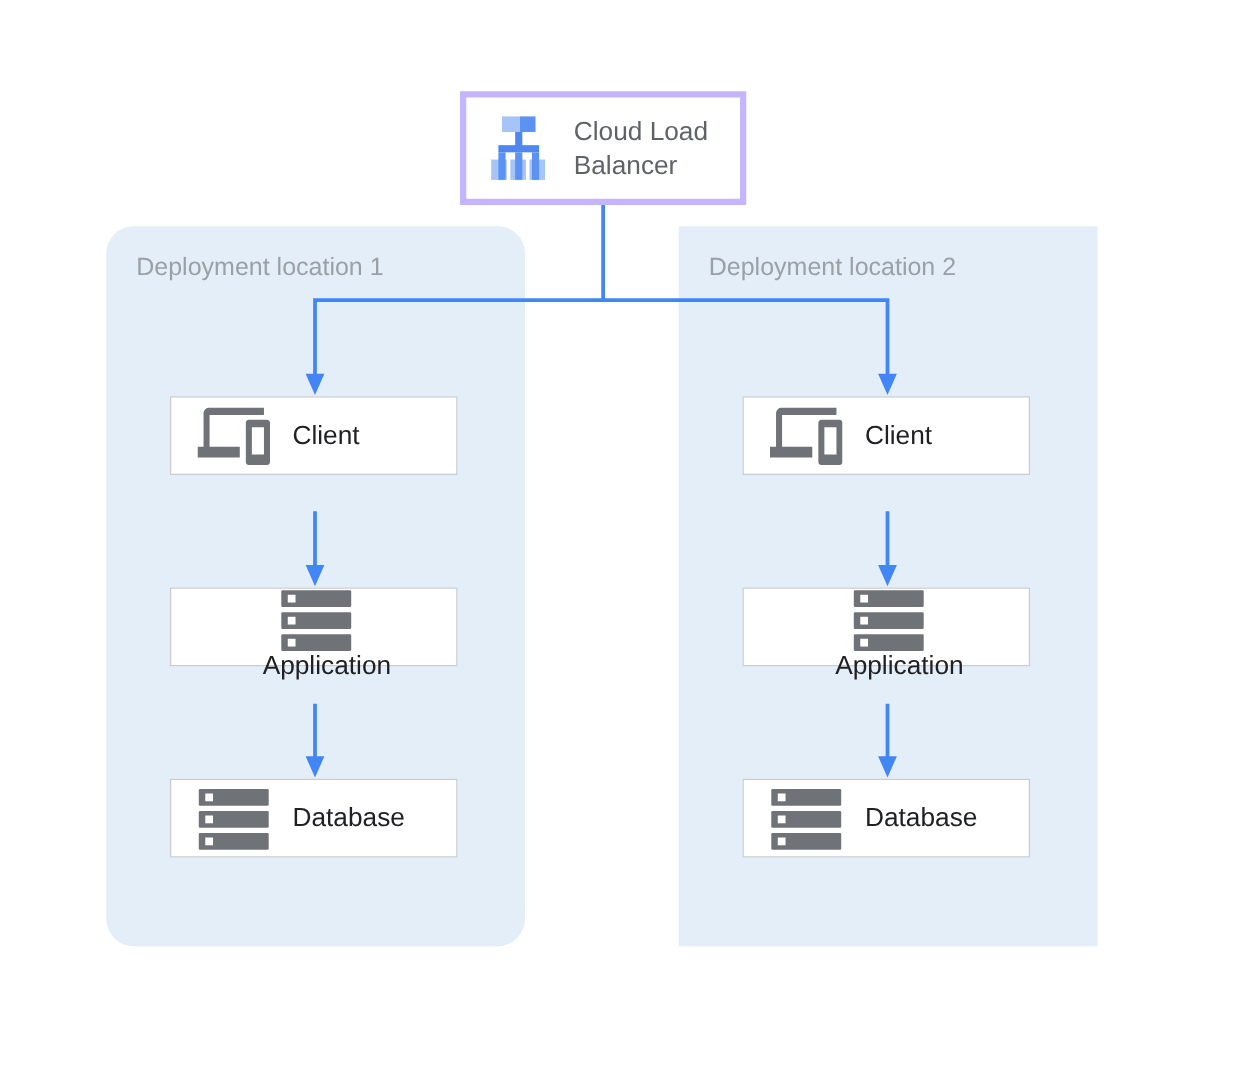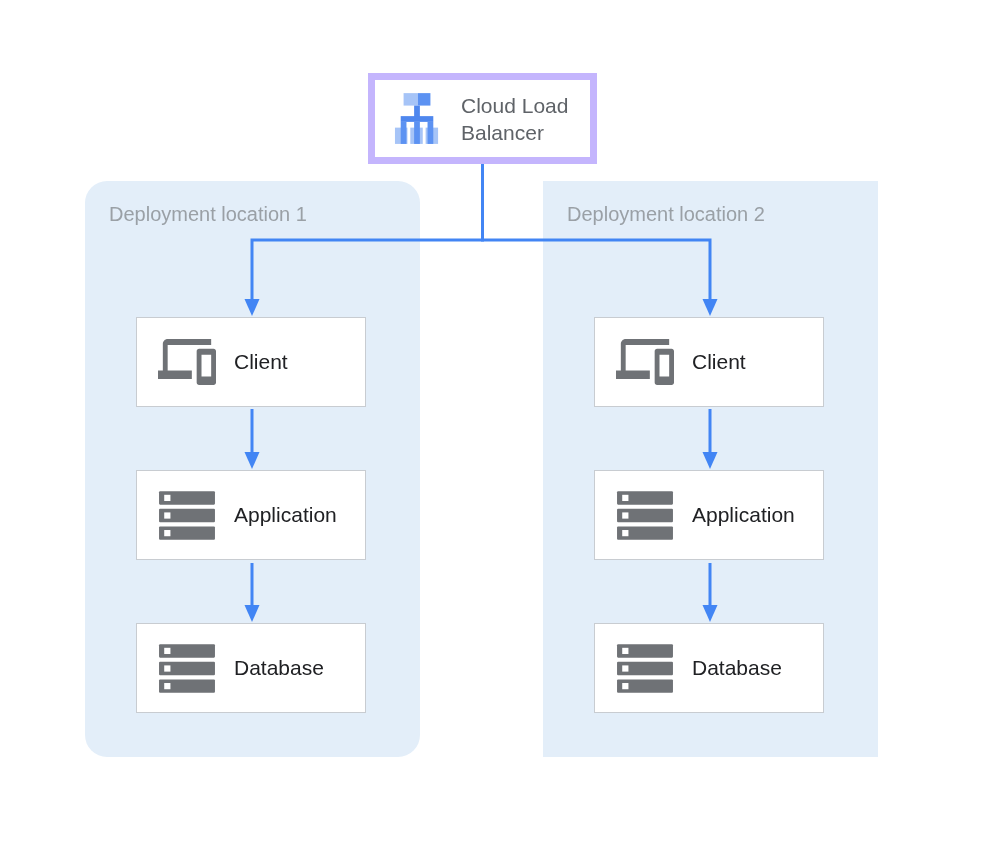--- a/index.html
+++ b/index.html
@@ -4,42 +4,42 @@
 <style>
   html,body{margin:0;padding:0;background:#ffffff;}
   .canvas{
     position:relative;width:996px;height:856px;background:#ffffff;overflow:hidden;
     font-family:"Liberation Sans", sans-serif;
   }
   .connectors{position:absolute;left:0;top:0;z-index:3;pointer-events:none;}
   
   .lb-node{
     position:absolute;left:368px;top:73px;width:229px;height:91px;
-    background:#ffffff;border:7px solid #c4b5fd;box-sizing:border-box;
+    background:#ffffff;border:5px solid #c4b5fd;box-sizing:border-box;
     display:flex;align-items:center;padding-left:19px;z-index:4;
   }
   .lb-icon{flex:0 0 auto;margin-right:21px;}
   .lb-label{font-size:21px;line-height:27px;color:#5f6368;width:122px;}
   
   .panel{
     position:absolute;top:181px;width:335px;height:576px;background:#e3eef9;z-index:1;
   }
   .panel-left{left:85px;border-radius:22px;}
   .panel-right{left:543px;text-decoration:underline;}
   .panel-label{
     position:absolute;left:24px;top:22px;font-size:20px;color:#9aa0a6;white-space:nowrap;
   }
   
   .node{
-    position:absolute;left:51px;width:230px;height:90px;
+    position:absolute;left:51px;width:230px;height:63px;
     background:#ffffff;border:1px solid #c8ccd1;box-sizing:border-box;
     display:flex;align-items:center;padding-left:21px;z-index:4;
   }
   .node-1{top:136px;}
-  .node-2{top:289px;}
+  .node-2{top:289px;flex-direction:column;}
   .node-3{top:442px;}
   .node-icon{flex:0 0 auto;margin-right:18px;display:flex;align-items:center;}
   .node-label{font-size:21px;color:#202124;white-space:nowrap;}
 </style>
 </head>
 <body>
 
 <div class="canvas">
 
   <svg class="connectors" width="996" height="856" viewBox="0 0 996 856">

